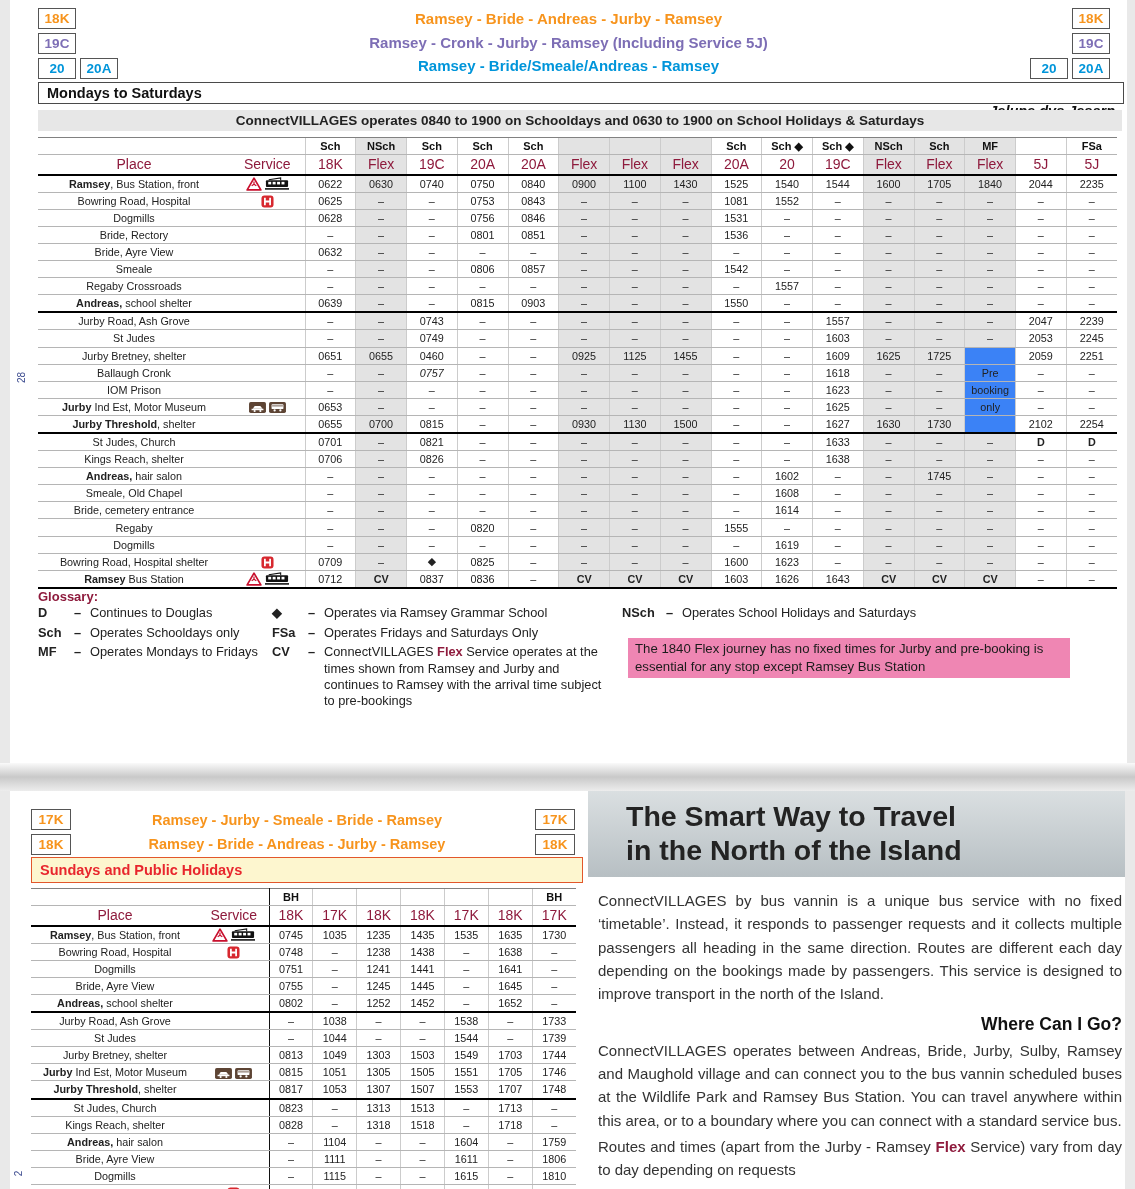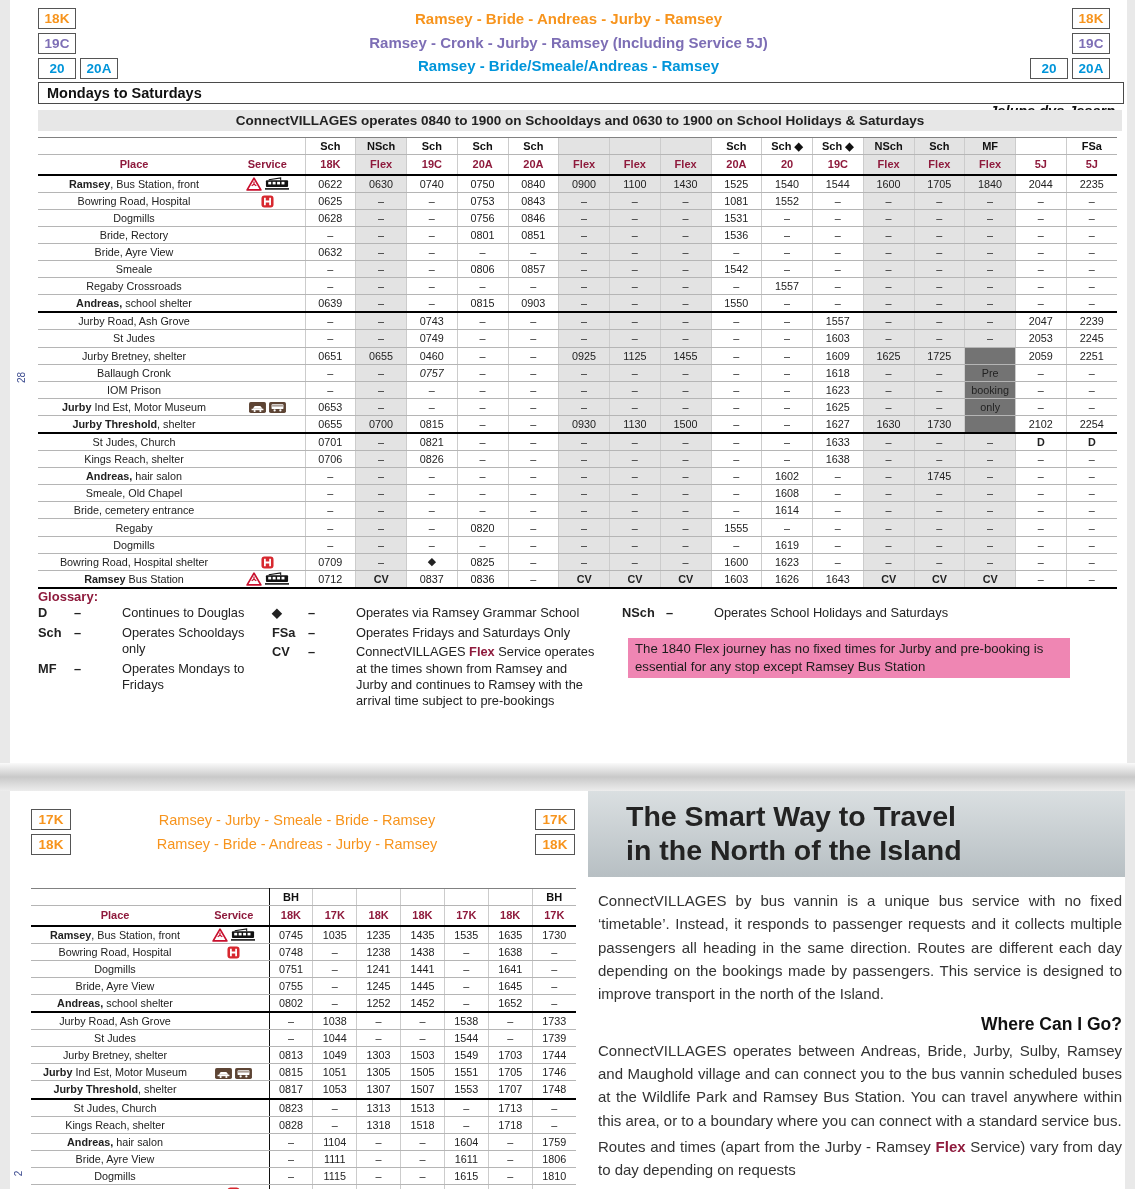--- a/index.html
+++ b/index.html
@@ -29,58 +29,58 @@
 
   
   table.tt{border-collapse:collapse;table-layout:fixed;position:absolute;}
   #wk-table{left:28px;top:137px;width:1079px;}
   #su-table{left:21px;top:97px;width:545px;}
   #wk-table col.c-place{width:192px;} #wk-table col.c-serv{width:75px;}
   #su-table col.c-place{width:168px;} #su-table col.c-serv{width:70px;}
   table.tt td{height:16.1px;padding:0;text-align:center;font-size:10.8px;color:#222;
               border-bottom:1px solid #b5b5b5;overflow:hidden;white-space:nowrap;}
   tr.dayrow td{border-top:1px solid #818181;font-weight:bold;font-size:11px;color:#111;}
-  tr.servrow td{border-bottom:2.2px solid #000;font-weight:bold;color:#8e1a3c;font-size:11px;height:18.5px;}
+  tr.servrow td{border-bottom:2.2px solid #000;font-weight:normal;color:#8e1a3c;font-size:14px;height:18.5px;}
   td.ph{text-align:left;padding-left:2px;} td.sh{text-align:right;padding-right:8px;}
   td.place{text-align:left;padding-left:2px;}
   td.serv{text-align:right;padding-right:4px;}
   td.time{border-left:1px solid #ccc;}
   .shaded{background:#e3e3e3;}
-  .pinkcell{background:#737373;font-size:10.3px;}
+  .pinkcell{background:#3b82f6;font-size:10.3px;}
   .pinkmid{border-bottom-color:#ef86b3;}
   tr.sec td{border-bottom:2.2px solid #000;}
   .dash{color:#444;}
   .cvd{font-weight:bold;}
   .ital{font-style:italic;}
   .dia{font-size:9px;}
   #su-table td.serv,#su-table td.sh,#su-table td.lead{border-right:1.3px solid #111;}
   .icwrap{display:inline-flex;gap:3px;align-items:center;vertical-align:middle;}
   svg.ic{display:inline-block;vertical-align:middle;}
   svg.tri{width:16px;height:14px;} svg.tram{width:24px;height:13px;}
   svg.hosp{width:13px;height:13px;} svg.attr{width:17px;height:11px;}
 
   
   .gl-title{position:absolute;left:28px;top:589px;font-weight:bold;font-size:13px;color:#8e1a3c;}
   .gl-col{position:absolute;top:605px;font-size:12.8px;color:#222;}
   #gl-col1{left:28px;width:225px;} #gl-col2{left:262px;width:330px;} #gl-col3{left:612px;width:360px;}
   .gl-e{display:flex;margin-bottom:3.5px;line-height:16.2px;}
   .gl-t{font-weight:bold;width:36px;flex:0 0 36px;}
   #gl-col3 .gl-t{width:44px;flex:0 0 44px;}
   .gl-s{width:16px;flex:0 0 16px;font-weight:bold;}
-  .gl-d{flex:1;margin-left:32px;}
+  .gl-d{flex:1;}
   .flexw{color:#8e1a3c;font-weight:bold;}
   .note{position:absolute;left:618px;top:638px;width:428px;background:#ef86b3;color:#1c1c1c;
         font-size:13.2px;line-height:18px;padding:2px 7px;}
 
   
   .pagenum{position:absolute;font-size:10px;color:#3c4b8f;transform:rotate(-90deg);}
 
   
   #sun-page .badge{width:38px;}
-  .sun-titles{position:absolute;left:56px;right:60px;top:18px;text-align:center;font-weight:normal;font-size:14.5px;line-height:23.5px;color:#f7941d;}
+  .sun-titles{position:absolute;left:56px;right:60px;top:18px;text-align:center;font-weight:bold;font-size:14.5px;line-height:23.5px;color:#f7941d;}
   .banner{position:absolute;left:21px;top:66px;width:542px;height:24px;background:#fdf6cf;border:1.6px solid #e2572b;
           display:flex;align-items:center;padding-left:8px;font-weight:bold;font-size:14.5px;color:#e8262d;}
 
   
   .art-title{background:linear-gradient(180deg,#dadfe1 0%,#b7bfc3 100%);padding:8px 10px 10px 38px;
              font-weight:bold;font-size:28.5px;line-height:34px;color:#232323;}
   .art-body{padding:12px 3px 0 10px;font-size:15px;line-height:23.3px;color:#333;text-align:justify;}
   .art-body p{margin:0 0 3px 0;}
   .art-h{font-weight:bold;font-size:17.5px;color:#111;margin:8px 0 2px 0;text-align:right;}
 </style>
@@ -832,20 +832,21 @@
           <span class="badge" style="color: rgb(247, 148, 29);">17K</span>
         </div>
         <div class="badge-row">
           <span class="badge" style="color: rgb(247, 148, 29);">18K</span>
         </div>
       </div>
     <div class="sun-titles">
       <div>Ramsey - Jurby - Smeale - Bride - Ramsey</div>
       <div>Ramsey - Bride - Andreas - Jurby - Ramsey</div>
     </div>
+    <div class="banner">Sundays and Public Holidays</div>
     <table class="tt" id="su-table">
         <colgroup>
           <col class="c-place">
           <col class="c-serv">
           <col class="c-time">
           <col class="c-time">
           <col class="c-time">
           <col class="c-time">
           <col class="c-time">
           <col class="c-time">

